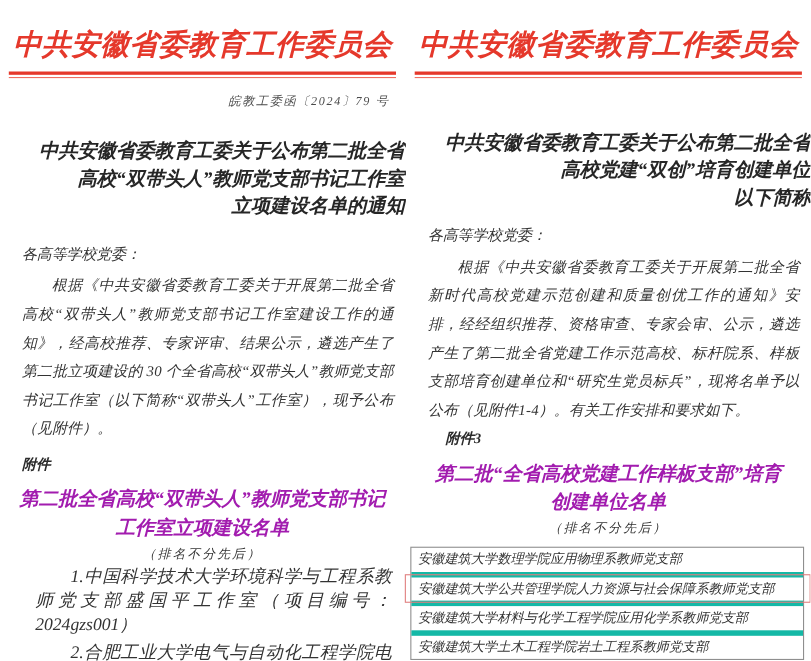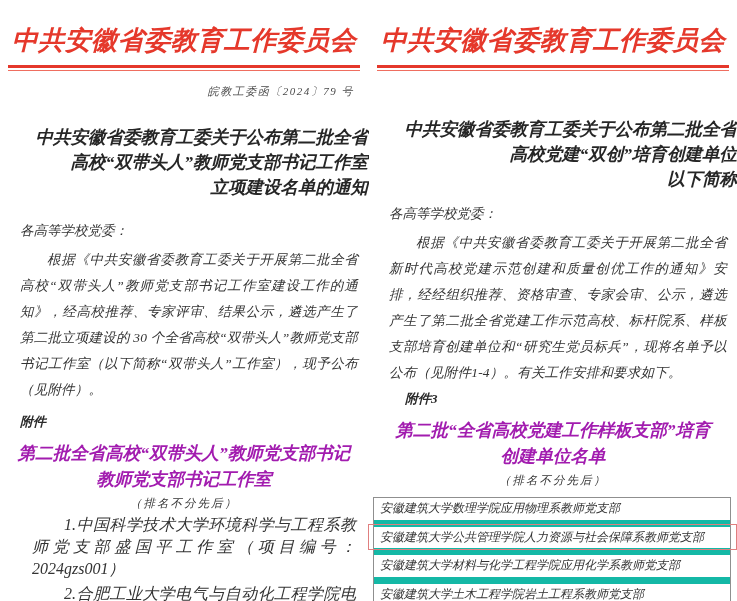--- a/index.html
+++ b/index.html
@@ -47,21 +47,21 @@
 
   .list-item{
     position:relative;margin:3px 12px 0 32px;font-size:16px;line-height:22px;
     text-align:justify;text-indent:2em;color:#333;
   }
   #doc-left .list-item:first-of-type{margin-top:9px;}
 
   .board{margin:9px 6px 0 4px;border:1px solid #8f8f8f;}
   .trow{
     position:relative;height:21.6px;line-height:21.6px;
-    border-bottom:7px solid #14b8a6;font-size:12px;padding-left:6px;
+    border-bottom:5px solid #14b8a6;font-size:12px;padding-left:6px;
     color:#333;white-space:nowrap;overflow:visible;
   }
   .trow:last-child{border-bottom:none;}
   .hl-rect-row{
     position:absolute;left:-6px;right:-7px;top:-3px;bottom:-2px;
     border:1px solid #e07f7f;pointer-events:none;z-index:2;
   }
 </style>
 </head>
 <body>
@@ -75,21 +75,21 @@
     <div class="doc-title">
       <div>中共安徽省委教育工委关于公布第二批全省</div>
       <div>高校“双带头人”教师党支部书记工作室</div>
       <div>立项建设名单的通知</div>
     </div>
     <p class="salutation">各高等学校党委：</p>
     <p class="body-para">根据《中共安徽省委教育工委关于开展第二批全省高校“双带头人”教师党支部书记工作室建设工作的通知》，经高校推荐、专家评审、结果公示，遴选产生了第二批立项建设的 30 个全省高校“双带头人”教师党支部书记工作室（以下简称“双带头人”工作室），现予公布（见附件）。</p>
     <div class="attach-label">附件</div>
     <div class="attach-title">
       <div>第二批全省高校“双带头人”教师党支部书记</div>
-      <div>教师党支部书记工作室</div>
+      <div>工作室立项建设名单</div>
     </div>
     <div class="rank-note">（排名不分先后）</div>
     <p class="list-item">1.中国科学技术大学环境科学与工程系教师党支部盛国平工作室（项目编号：2024gzs001）</p>
     <p class="list-item">2.合肥工业大学电气与自动化工程学院电力电子教研室党支部马铭遥工作室（项目编号：2024gzs002）</p>
 
   </section>
 
   <section class="doc" id="doc-right">
     <div class="red-head">中共安徽省委教育工作委员会</div>
     <div class="red-rule"></div>

